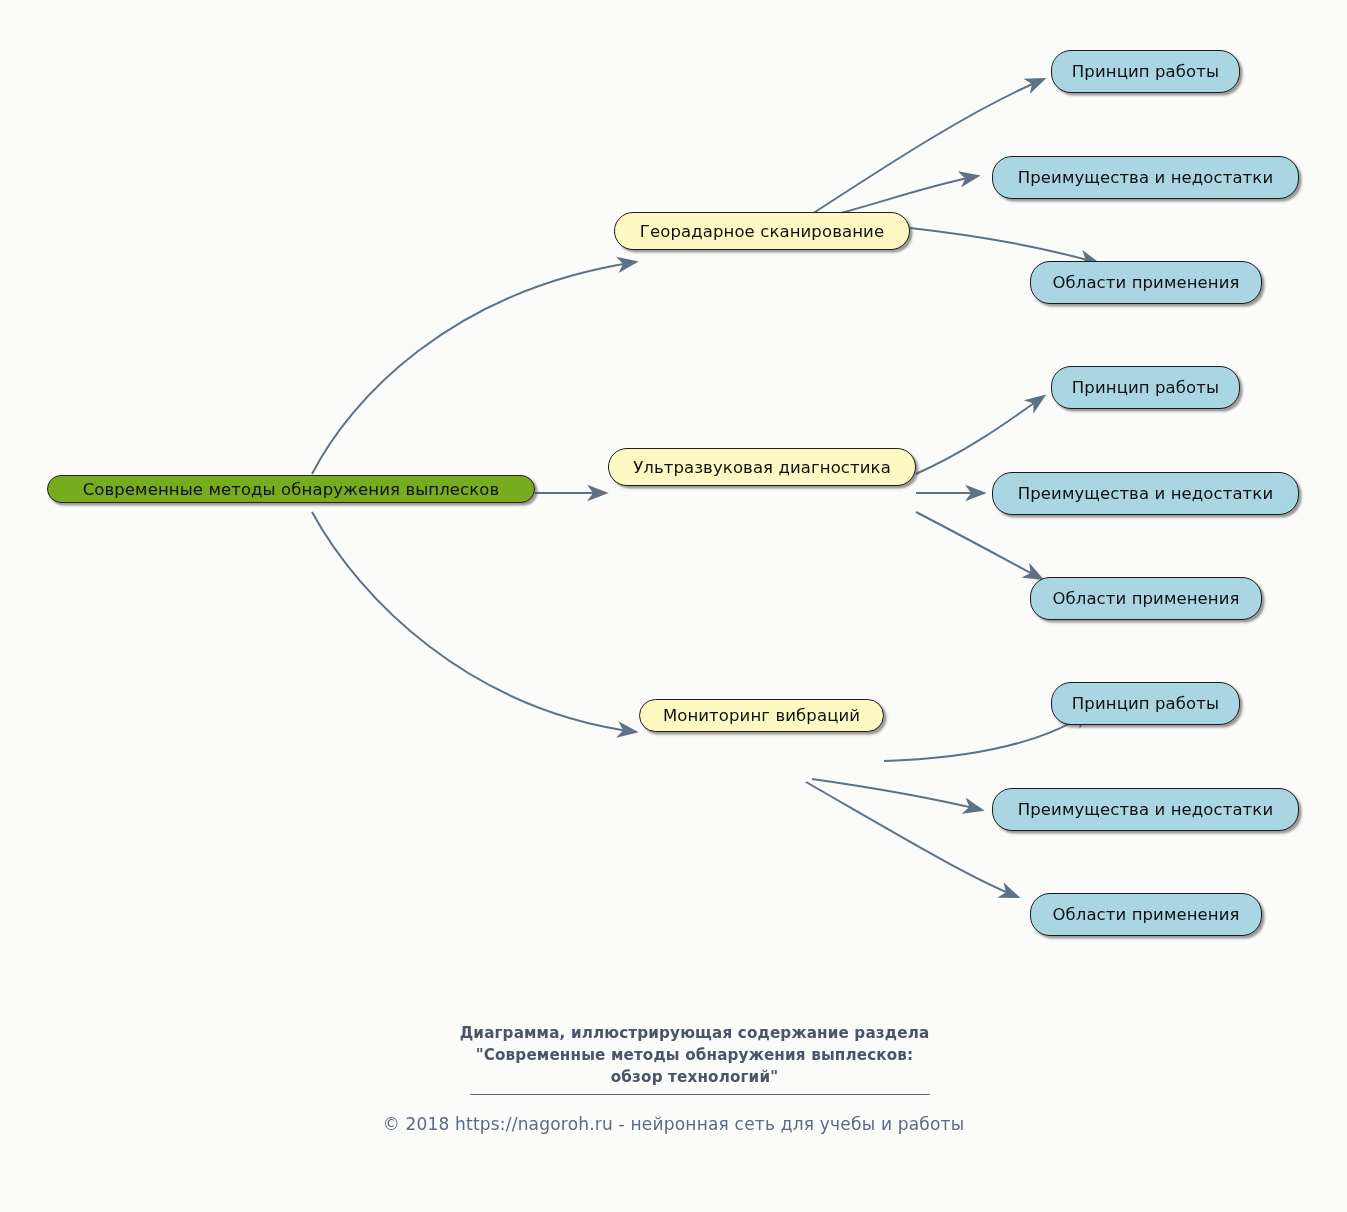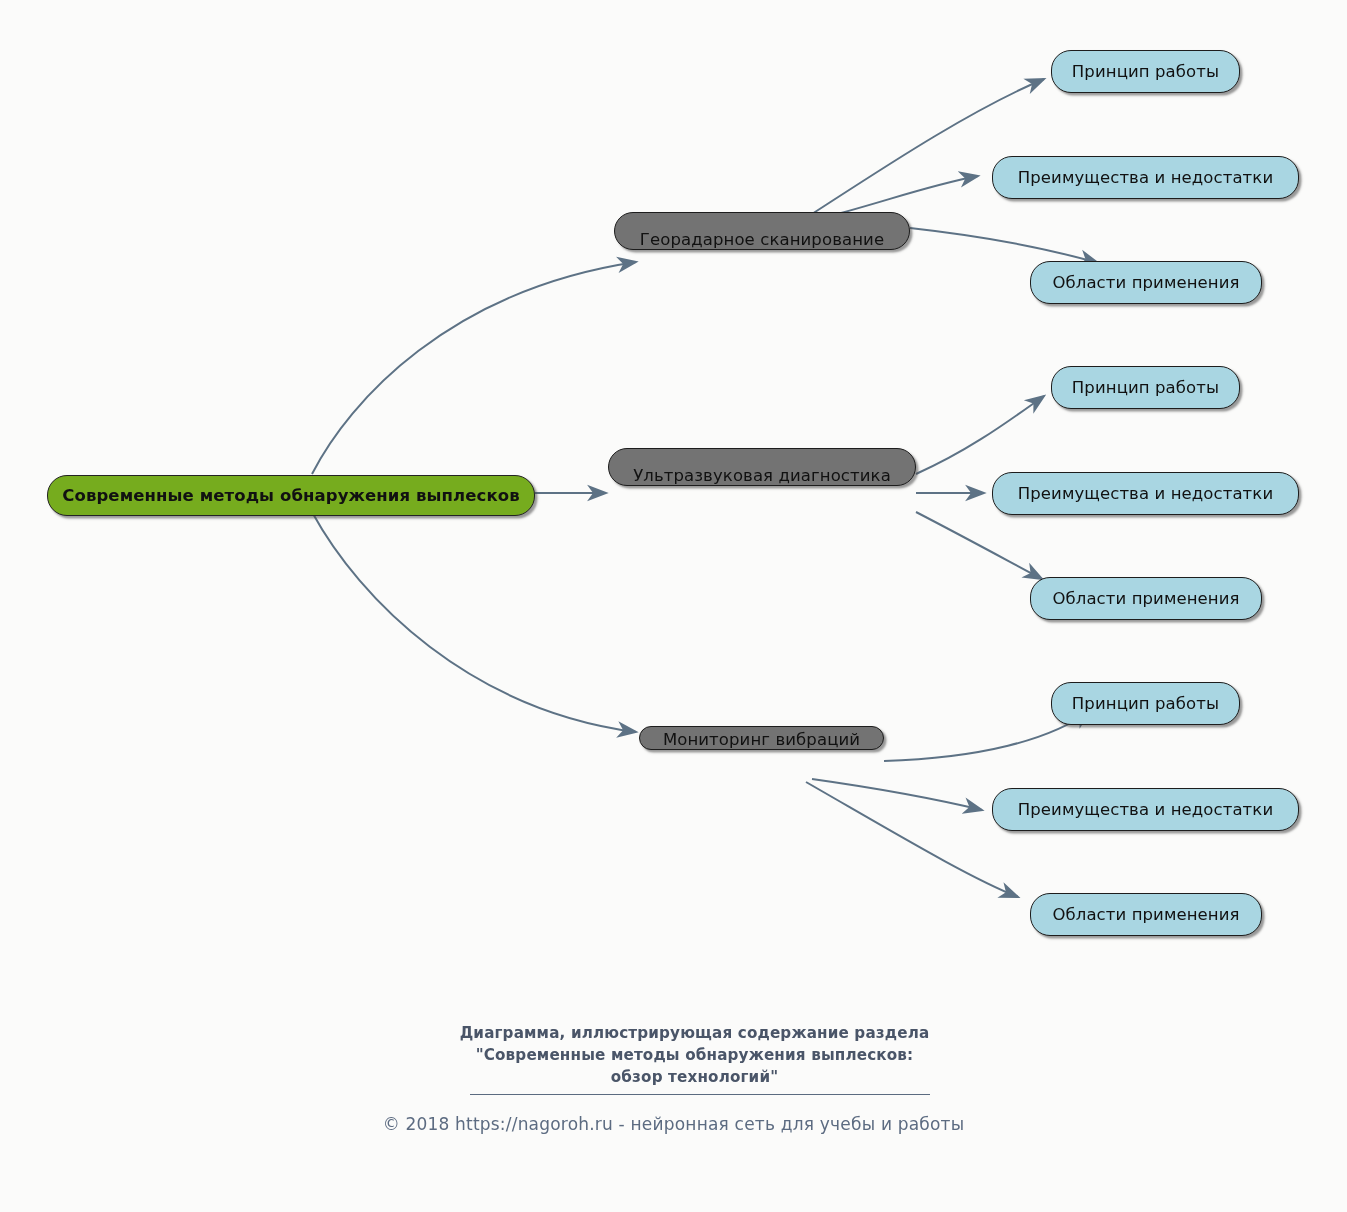--- a/index.html
+++ b/index.html
@@ -40,23 +40,22 @@
     color: #111111;
     white-space: nowrap;
     box-shadow: 2.5px 2.5px 2.2px rgba(70,70,70,0.55);
     letter-spacing: 0.1px;
   }
   .node.root {
     background: #76ac1e;
     border-color: #232323;
   }
   .node.branch {
-    background: #737373;
+    background: #fef9c3;
     border-color: #1d1d1d;
-    align-items: flex-end;
   }
   .node.leaf {
     background: #a9d6e2;
     border-color: #1d1d1d;
   }
   .footer {
     position: absolute;
     left: 0;
     width: 1347px;
     text-align: center;
@@ -109,21 +108,21 @@
       <path d="M 916,474 C 970,450 1010,420 1044,396"></path>
       <path d="M 916,493 L 984,493"></path>
       <path d="M 916,512 C 970,540 1010,562 1042,579"></path>
 
       <path d="M 884,761 C 980,758 1050,740 1090,711"></path>
       <path d="M 812,779 C 890,790 940,800 982,810"></path>
       <path d="M 806,782 C 900,836 970,878 1018,897"></path>
     </g>
   </svg>
 
-  <div class="node root" style="left:47px; top:475px; width:488px; height:41px;font-weight:bold;">
+  <div class="node root" style="left:47px; top:475px; width:488px; height:28px;">
     <span>Современные методы обнаружения выплесков</span>
   </div>
 
   <div class="node branch" style="left:614px; top:212px; width:296px; height:38px;">
     <span>Георадарное сканирование</span>
   </div>
   <div class="node leaf" style="left:1051px; top:50px; width:189px; height:43px;">
     <span>Принцип работы</span>
   </div>
   <div class="node leaf" style="left:992px; top:156px; width:307px; height:43px;">
@@ -139,21 +138,21 @@
   <div class="node leaf" style="left:1051px; top:366px; width:189px; height:43px;">
     <span>Принцип работы</span>
   </div>
   <div class="node leaf" style="left:992px; top:472px; width:307px; height:43px;">
     <span>Преимущества и недостатки</span>
   </div>
   <div class="node leaf" style="left:1030px; top:577px; width:232px; height:43px;">
     <span>Области применения</span>
   </div>
 
-  <div class="node branch" style="left:639px; top:726px; width:245px; height:24px;">
+  <div class="node branch" style="left:639px; top:699px; width:245px; height:33px;">
     <span>Мониторинг вибраций</span>
   </div>
   <div class="node leaf" style="left:1051px; top:682px; width:189px; height:43px;">
     <span>Принцип работы</span>
   </div>
   <div class="node leaf" style="left:992px; top:788px; width:307px; height:43px;">
     <span>Преимущества и недостатки</span>
   </div>
   <div class="node leaf" style="left:1030px; top:893px; width:232px; height:43px;">
     <span>Области применения</span>

